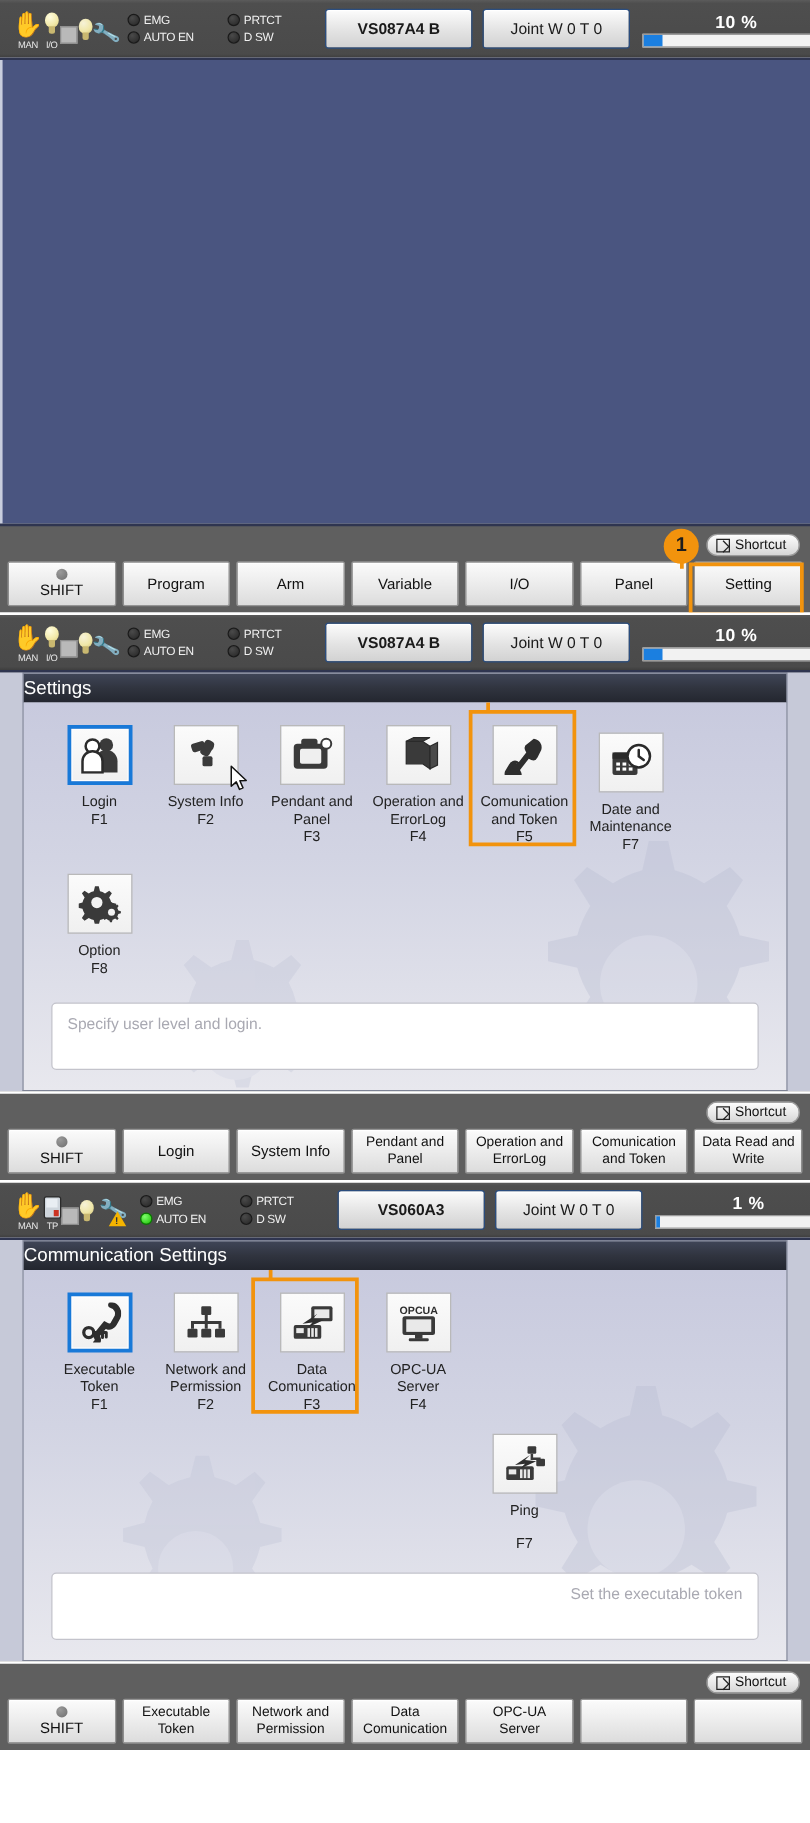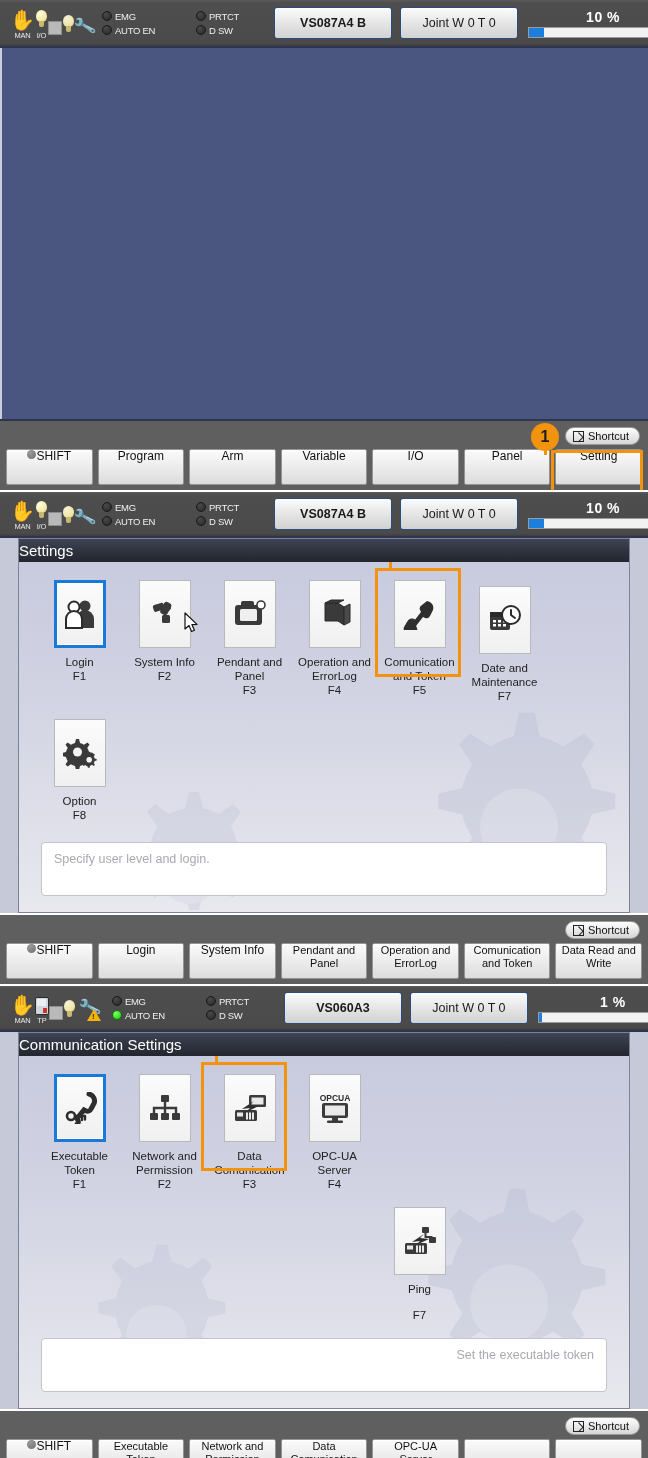--- a/index.html
+++ b/index.html
@@ -38,21 +38,21 @@
   .tp:after { content:""; position:absolute; top:1px; left:1.5px; width:9px; height:7px; background:#e9eef3; }
   .tp:before { content:""; position:absolute; bottom:1px; right:1px; width:4px; height:5px; background:#cc3322; }
 
   .wrench { font-size:17px; line-height:17px; color:#d8d8d8; transform:rotate(-14deg); }
   .wrench-wrap { position:relative; width:30px; height:24px; display:flex; align-items:center; justify-content:center;}
   .warn-tri { position:absolute; left:11px; bottom:-1px; width:0;height:0;
     border-left:7px solid transparent; border-right:7px solid transparent; border-bottom:12px solid #f5b400; }
   .warn-tri:after { content:"!"; position:absolute; left:-2px; top:3px; font-size:8px; font-weight:bold; color:#333; }
 
   .lamps { display:flex; flex-direction:column; gap:3px; margin-left:6px; }
-  .lamprow { display:flex; align-items:center; gap:28px; }
+  .lamprow { display:flex; align-items:center; gap:14px; }
   .lamp { display:flex; align-items:center; gap:3px; width:66px; }
   .lamp .dot { width:10px;height:10px;border-radius:50%; background:radial-gradient(circle at 35% 30%,#4a4a4a,#262626); border:1px solid #1a1a1a; }
   .lamp .dot.on { background:radial-gradient(circle at 35% 30%,#7dff6b,#19c000); border:1px solid #0a7a00; }
   .lamp .lbl { font-size:9.5px; color:#f0f0f0; letter-spacing:-0.3px; white-space:nowrap; }
 
   .sb-btn {
     height:32px; min-width:110px; padding:0 14px;
     display:flex;align-items:center;justify-content:center;
     background:linear-gradient(180deg,#fcfcfc,#e3e3e3 55%,#d2d2d2);
     border:1px solid #2b4d7e; border-radius:3px;
@@ -81,21 +81,21 @@
     border:1px solid #9a9a9a; border-radius:9px;
     padding:2px 10px 2px 7px; font-size:11px; color:#111;
   }
   .shortcut .sq { width:11px;height:11px;border:1.3px solid #222; position:relative; display:inline-block; }
   .shortcut .sq:after{content:"";position:absolute;left:1.5px;top:1.5px;width:6px;height:6px;border-top:1.3px solid #222;border-right:1.3px solid #222;transform:rotate(45deg) translate(0px,1px);}
   .fnrow { display:flex; gap:5px; }
   .fnbtn {
     flex:1; height:36px;
     background:linear-gradient(180deg,#fbfbfb,#ececec 50%,#dcdcdc);
     border:1px solid #949494; border-radius:2px;
-    display:flex;flex-direction:row;align-items:flex-start;justify-content:center;
+    display:flex;flex-direction:column;align-items:center;justify-content:center;
     font-size:12px; color:#111; line-height:13px; text-align:center;
     box-shadow:inset 0 1px 0 #ffffff;
   }
   .fnbtn.small { font-size:11px; }
   .fnbtn .shiftdot { width:9px;height:9px;border-radius:50%;background:radial-gradient(circle at 35% 30%,#9a9a9a,#6e6e6e); margin-bottom:2px; }
   .fnbtn.empty{color:transparent;}
 
   
   .panel { background:#c6c9d8; padding:0 0 0 0; }
   .panel-inner { margin:0 18px 0 18px; border:1px solid #7d8294; border-top:none; }
@@ -111,21 +111,21 @@
     padding:14px 0 16px 0;
     overflow:hidden;
     min-height:200px;
   }
   .gearbg { position:absolute; right:-20px; bottom:-40px; width:260px; height:260px; opacity:0.35; pointer-events:none; }
   .gearbg2 { position:absolute; left:70px; bottom:-60px; width:200px; height:200px; opacity:0.3; pointer-events:none; }
 
   .icongrid { position:relative; display:flex; flex-wrap:wrap; padding:0 18px; }
   .iconcell { width:85px; display:flex; flex-direction:column; align-items:center; padding-top:4px; padding-bottom:6px; }
   .icontile {
-    width:52px;height:68px;
+    width:52px;height:48px;
     background:linear-gradient(180deg,#fbfbfb,#f0f0f0);
     border:1px solid #b9b9b9;
     display:flex;align-items:center;justify-content:center;
   }
   .iconcell.selected .icontile { border:3px solid #1879d8; box-shadow:0 0 0 1px #fff inset; }
   .iconlabel { margin-top:7px; font-size:11.5px; color:#222; text-align:center; line-height:14px; white-space:pre-line; }
   .iconkey { font-size:11.5px; color:#222; text-align:center; line-height:14px; }
 
   .hilite-box { position:absolute; border:3px solid #f2930d; pointer-events:none; }
 

